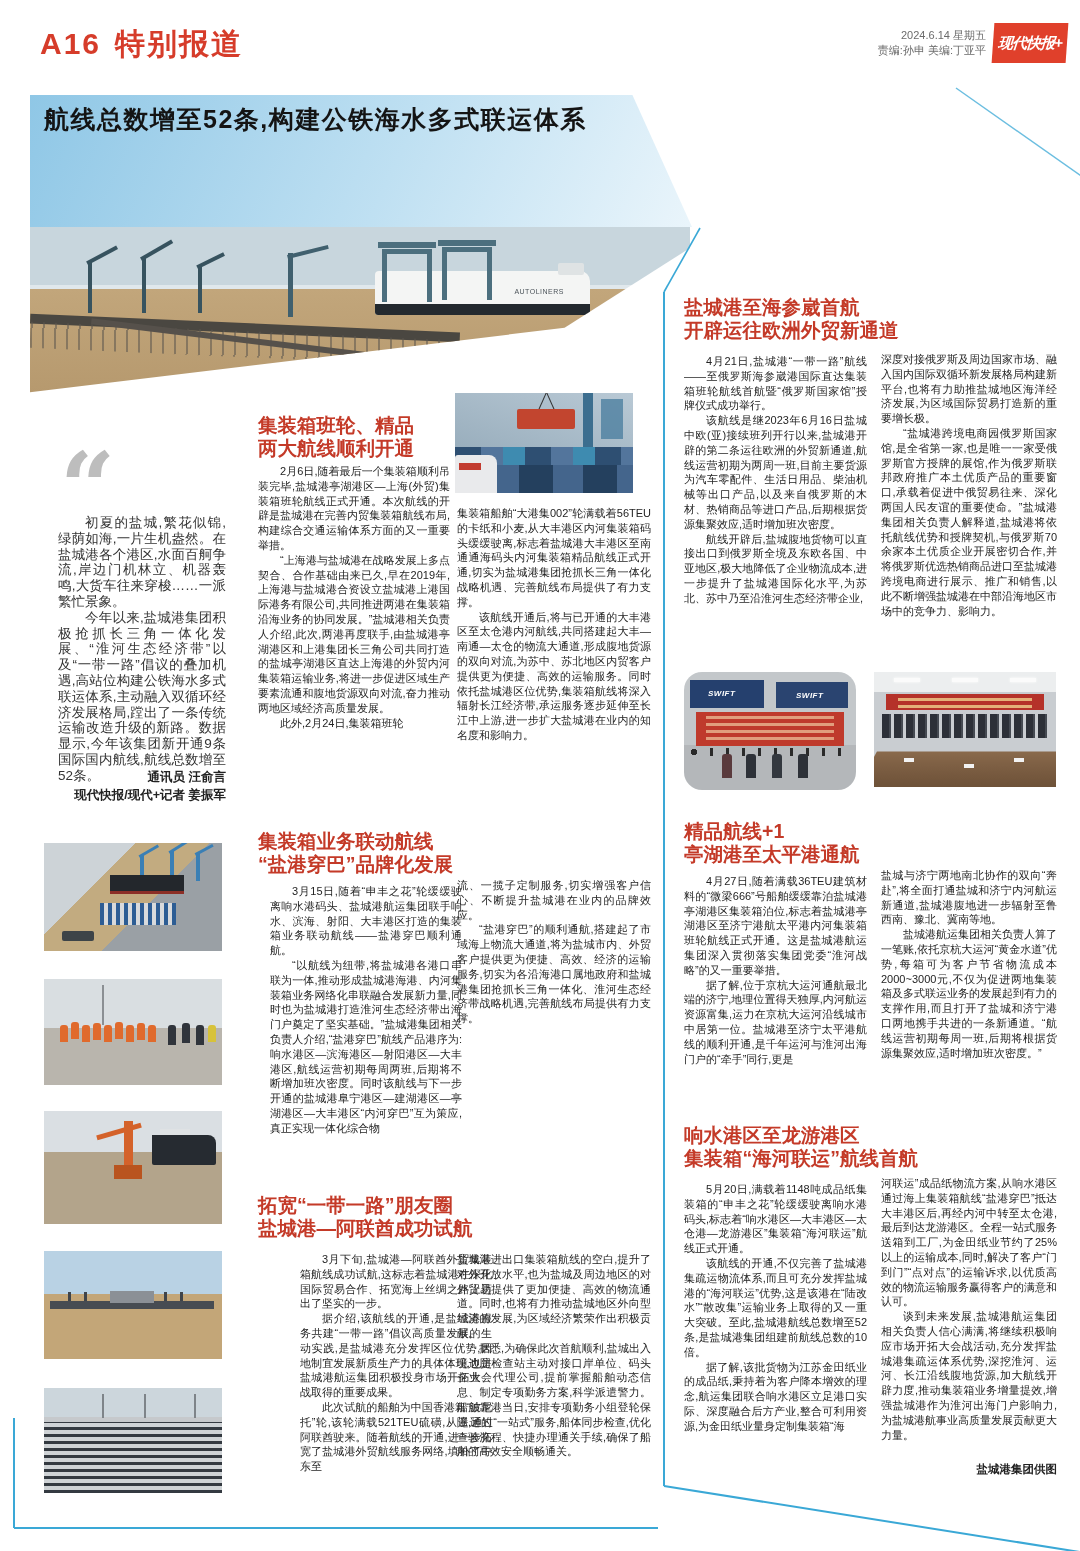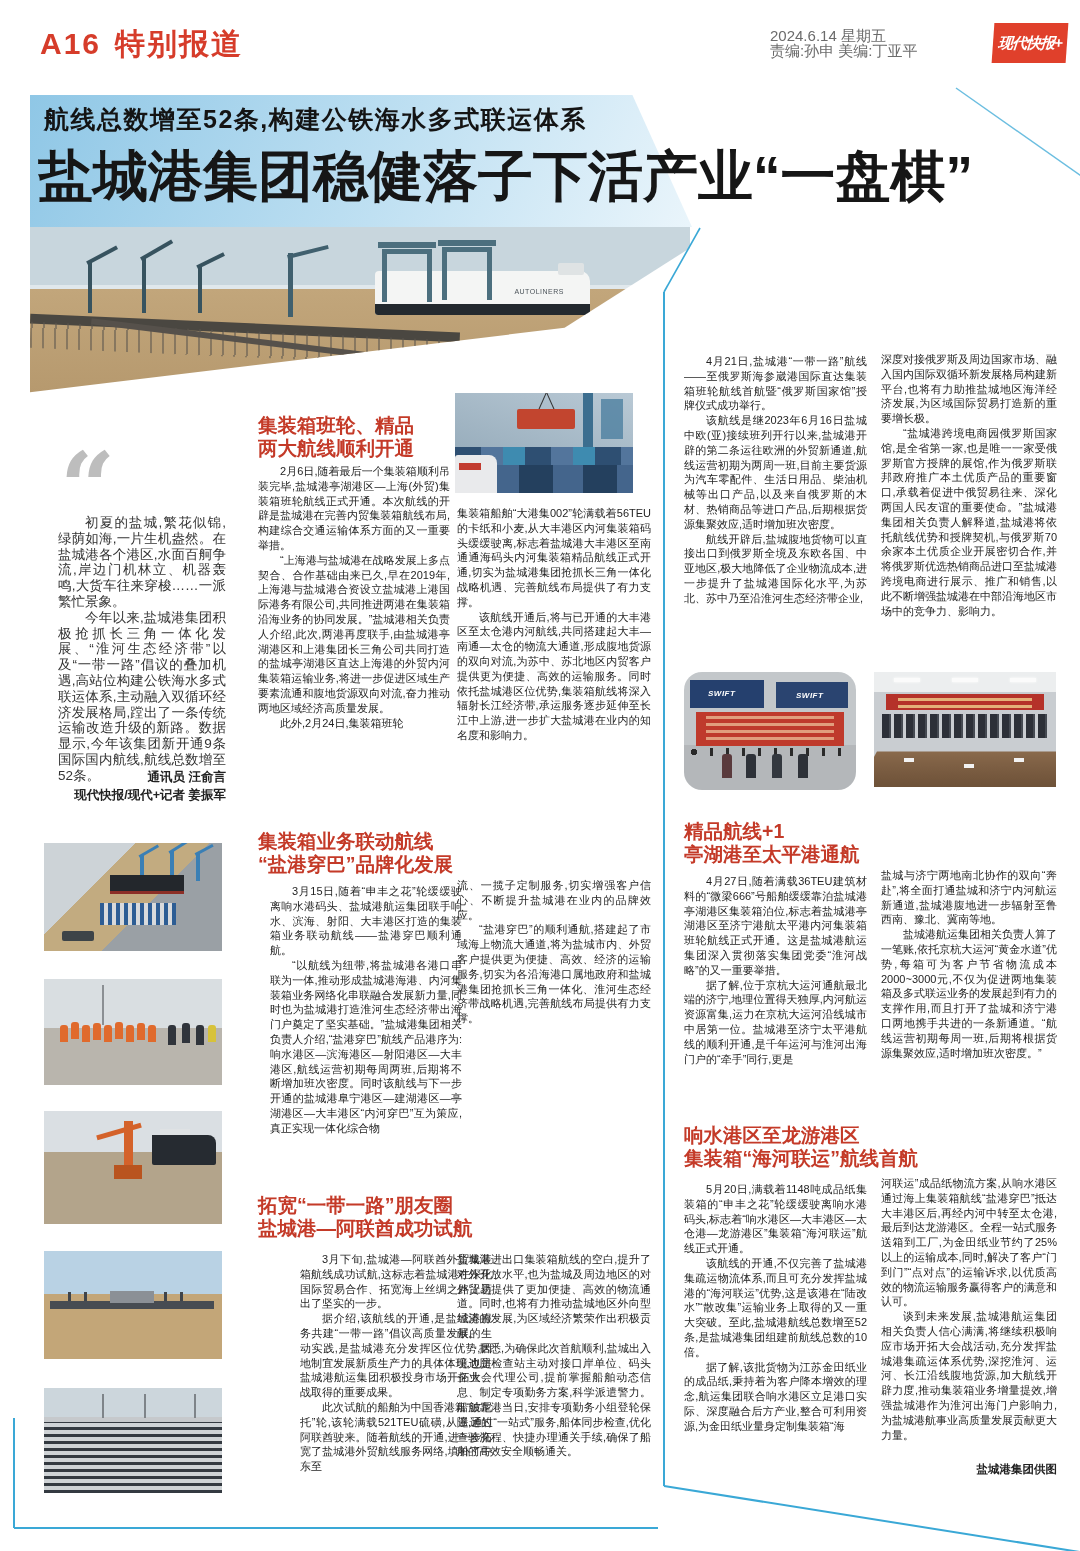--- a/index.html
+++ b/index.html
@@ -1,21 +1,21 @@
 <!DOCTYPE html>
 <html><head>
 <meta charset="utf-8">
 <style>
   html,body{margin:0;padding:0;background:#e9e9e9;}
   #page{position:relative;width:1080px;height:1551px;background:#ffffff;overflow:hidden;
         font-family:"Liberation Sans","DejaVu Sans",sans-serif;}
   
   .hdr-left{position:absolute;left:40px;top:24px;font-size:30px;font-weight:bold;color:#d63c2a;letter-spacing:2px;}
   .hdr-left .ed{margin-right:14px;}
-  .dateline{position:absolute;left:770px;top:28px;width:216px;font-size:15px;color:#6b6b6b;line-height:15px;}
+  .dateline{position:absolute;left:770px;top:28px;width:216px;text-align:right;font-size:11px;color:#6b6b6b;line-height:15px;}
   .masthead{position:absolute;left:993px;top:23px;width:74px;height:40px;background:#e0402b;color:#fff;
             display:flex;align-items:center;justify-content:center;font-weight:bold;font-size:15px;
             font-style:italic;letter-spacing:-1px;transform:skewX(-4deg);}
   
   .hero-sky{position:absolute;left:30px;top:95px;width:662px;height:132px;
             background:linear-gradient(115deg,#8fc7e6 0%,#bfe0f2 55%,#eaf5fb 100%);
             clip-path:polygon(0 0,91% 0,100% 100%,0 100%);}
   .kicker{position:absolute;left:44px;top:103px;font-size:25px;font-weight:bold;color:#141414;
           letter-spacing:1.5px;white-space:nowrap;}
   .headline{position:absolute;left:38px;top:140px;font-size:55px;font-weight:bold;color:#161616;
@@ -123,21 +123,20 @@
     <span class="ed">A16</span><span>特别报道</span>
   </div>
   <div class="dateline">
     <div>2024.6.14 星期五</div>
     <div>责编:孙申 美编:丁亚平</div>
   </div>
   <div class="masthead">现代快报+</div>
 
   <div class="hero-sky"></div>
   <div class="kicker">航线总数增至52条,构建公铁海水多式联运体系</div>
-  <div class="headline">盐城港集团稳健落子下活产业“一盘棋”</div>
 
   <div class="bigphoto">
     <div class="pier"></div>
     <div class="posts"></div>
     <div class="trestle"></div>
     <div class="ship">
       <div class="bridge"></div>
       <div class="hull"></div>
       <span class="lbl">AUTOLINERS</span>
     </div>
@@ -259,20 +258,24 @@
     </div>
   <div class="body cont" style="left:457px;top:878px;width:194px;">
       <p>流、一揽子定制服务,切实增强客户信心、不断提升盐城港在业内的品牌效应。</p>
       <p>“盐港穿巴”的顺利通航,搭建起了市域海上物流大通道,将为盐城市内、外贸客户提供更为便捷、高效、经济的运输服务,切实为各沿海港口属地政府和盐城港集团抢抓长三角一体化、淮河生态经济带战略机遇,完善航线布局提供有力支撑。</p>
     </div>
   <div class="body cont" style="left:457px;top:1252px;width:194px;">
       <p>盐城港进出口集装箱航线的空白,提升了对外开放水平,也为盐城及周边地区的对外贸易提供了更加便捷、高效的物流通道。同时,也将有力推动盐城地区外向型经济的发展,为区域经济繁荣作出积极贡献。</p>
       <p>据悉,为确保此次首航顺利,盐城出入境边防检查站主动对接口岸单位、码头企业、代理公司,提前掌握船舶动态信息、制定专项勤务方案,科学派遣警力。船舶靠港当日,安排专项勤务小组登轮保障,通过“一站式”服务,船体同步检查,优化查验流程、快捷办理通关手续,确保了船舶的高效安全顺畅通关。</p>
     </div>
 
+  <div class="sec-head" style="left:684px;top:296px;">
+    <div>盐城港至海参崴首航</div>
+    <div>开辟运往欧洲外贸新通道</div>
+  </div>
   <div class="body" style="left:684px;top:354px;width:183px;">
       <p>4月21日,盐城港“一带一路”航线——至俄罗斯海参崴港国际直达集装箱班轮航线首航暨“俄罗斯国家馆”授牌仪式成功举行。</p>
       <p>该航线是继2023年6月16日盐城中欧(亚)接续班列开行以来,盐城港开辟的第二条运往欧洲的外贸新通道,航线运营初期为两周一班,目前主要货源为汽车零配件、生活日用品、柴油机械等出口产品,以及来自俄罗斯的木材、热销商品等进口产品,后期根据货源集聚效应,适时增加班次密度。</p>
       <p>航线开辟后,盐城腹地货物可以直接出口到俄罗斯全境及东欧各国、中亚地区,极大地降低了企业物流成本,进一步提升了盐城港国际化水平,为苏北、苏中乃至沿淮河生态经济带企业,</p>
     </div>
 
   <div class="ph sph" style="left:684px;top:672px;width:172px;height:118px;">
     <div class="abs c1"></div>
     <span class="sw" style="left:24px;top:17px;">SWIFT</span>
     <div class="abs c2"></div>

